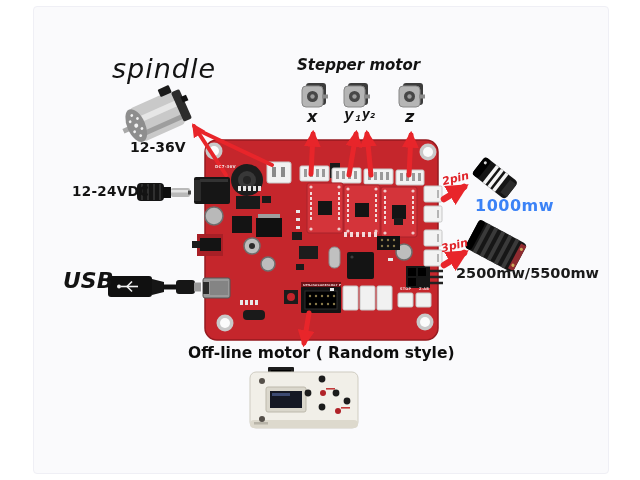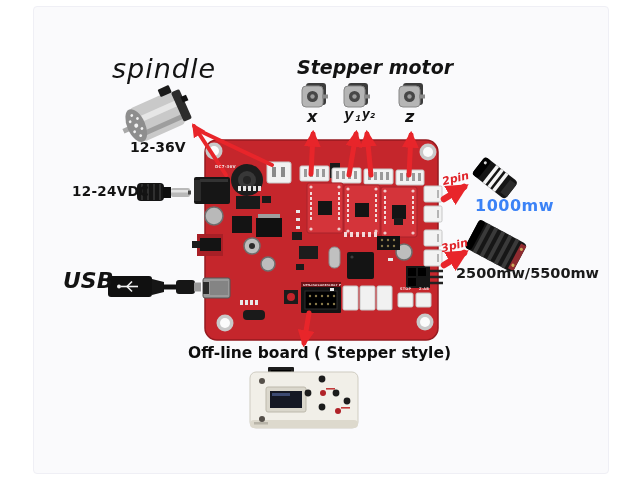--- a/index.html
+++ b/index.html
@@ -428,35 +428,35 @@
       <path d="M409,175 L411,135" stroke-width="5" marker-end="url(#ah)"></path>
       <path d="M444,199 L464,187" stroke-width="6.5" marker-end="url(#ah)"></path>
       <path d="M444,265 L464,253" stroke-width="6.5" marker-end="url(#ah)"></path>
       <path d="M309,313 L304,343" stroke-width="5" marker-end="url(#ah)"></path>
     </g>
   </svg>
 
   <div class="t i" style="left:112px;top:55px;font-size:27px;letter-spacing:1px;">spindle</div>
   <div class="t b" style="left:130px;top:140px;font-size:14px;">12-36V</div>
 
-  <div class="t b i" style="left:297px;top:58px;font-size:19px;">Stepper motor</div>
+  <div class="t b i" style="left:297px;top:58px;font-size:15px;">Stepper motor</div>
   <div class="t b i" style="left:307px;top:109px;font-size:16px;">x</div>
   <div class="t b i" style="left:344px;top:108px;font-size:16px;font-family:Liberation Mono, monospace;">y₁</div>
   <div class="t b i" style="left:362px;top:108px;font-size:12px;">y₂</div>
   <div class="t b i" style="left:405px;top:109px;font-size:16px;">z</div>
 
   <div class="t b" style="left:72px;top:185px;font-size:13.5px;letter-spacing:.3px;text-align:right;">12-24VDC</div>
 
   <div class="t b i" style="left:63px;top:270px;font-size:22px;font-style:italic;">USB</div>
 
   <div class="t b i red" style="left:442px;top:173px;font-size:11px;transform:rotate(-14deg);">2pin</div>
   <div class="t b" style="left:475px;top:198px;font-size:16px;color:#3b82f6;letter-spacing:.5px;">1000mw</div>
 
   <div class="t b i red" style="left:441px;top:240px;font-size:11px;transform:rotate(-14deg);">3pin</div>
   <div class="t b" style="left:456px;top:266px;font-size:14.5px;color:#1a1a1a;">2500mw/5500mw</div>
 
-  <div class="t b" style="left:188px;top:346px;font-size:15.5px;color:#0d0d0d;">Off-line board ( Stepper style)</div>
+  <div class="t b" style="left:188px;top:346px;font-size:15.5px;color:#0d0d0d;">Off-line motor ( Random style)</div>
 
   <div class="t silk" style="left:215px;top:165px;font-size:4px;">DC7-36V</div>
   <div class="t silk" style="left:400px;top:288px;font-size:3.5px;">STOP</div>
   <div class="t silk" style="left:419px;top:288px;font-size:3.5px;">Z-AB</div>
   <div class="t silk" style="left:303px;top:283.5px;font-size:3.2px;width:38px;overflow:hidden;">OffLineController Plus</div>
 </div>
 
 </body></html>

